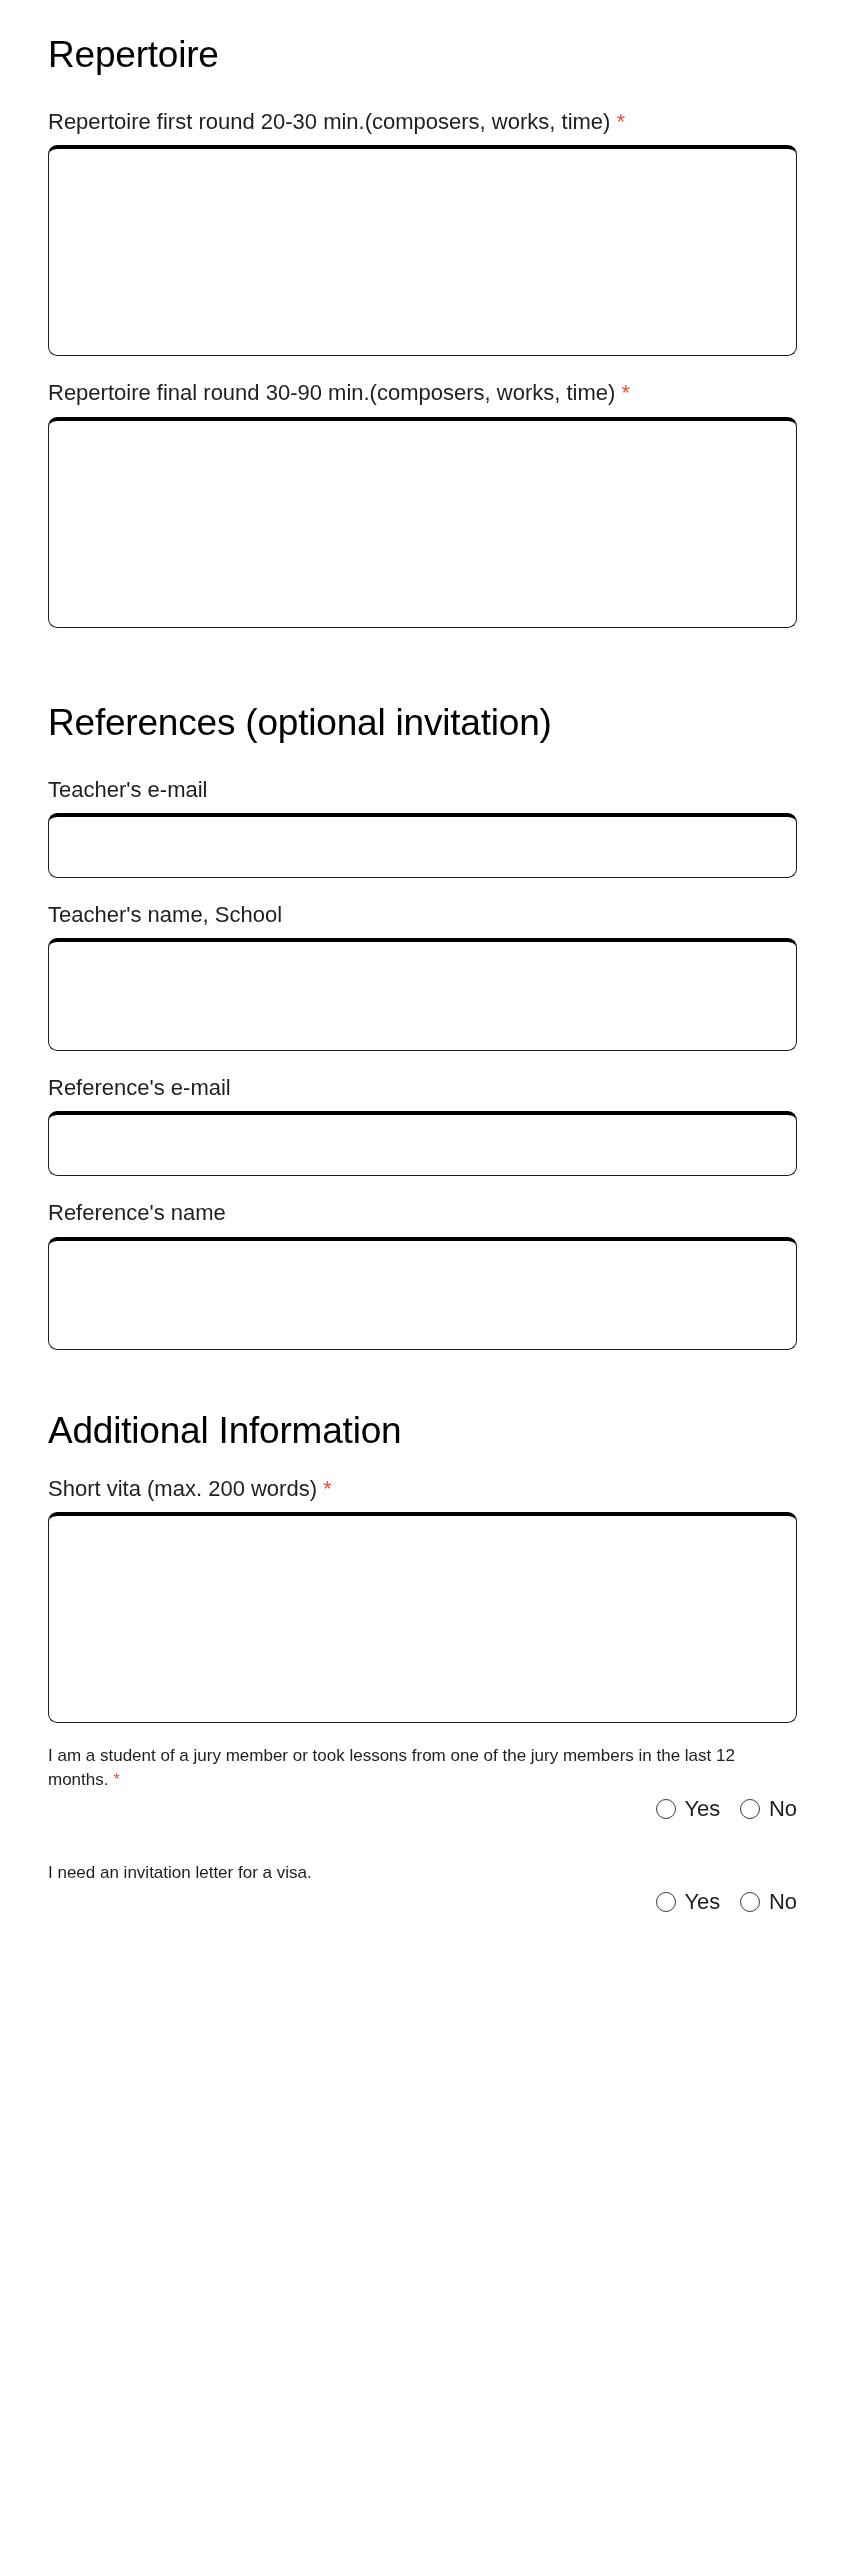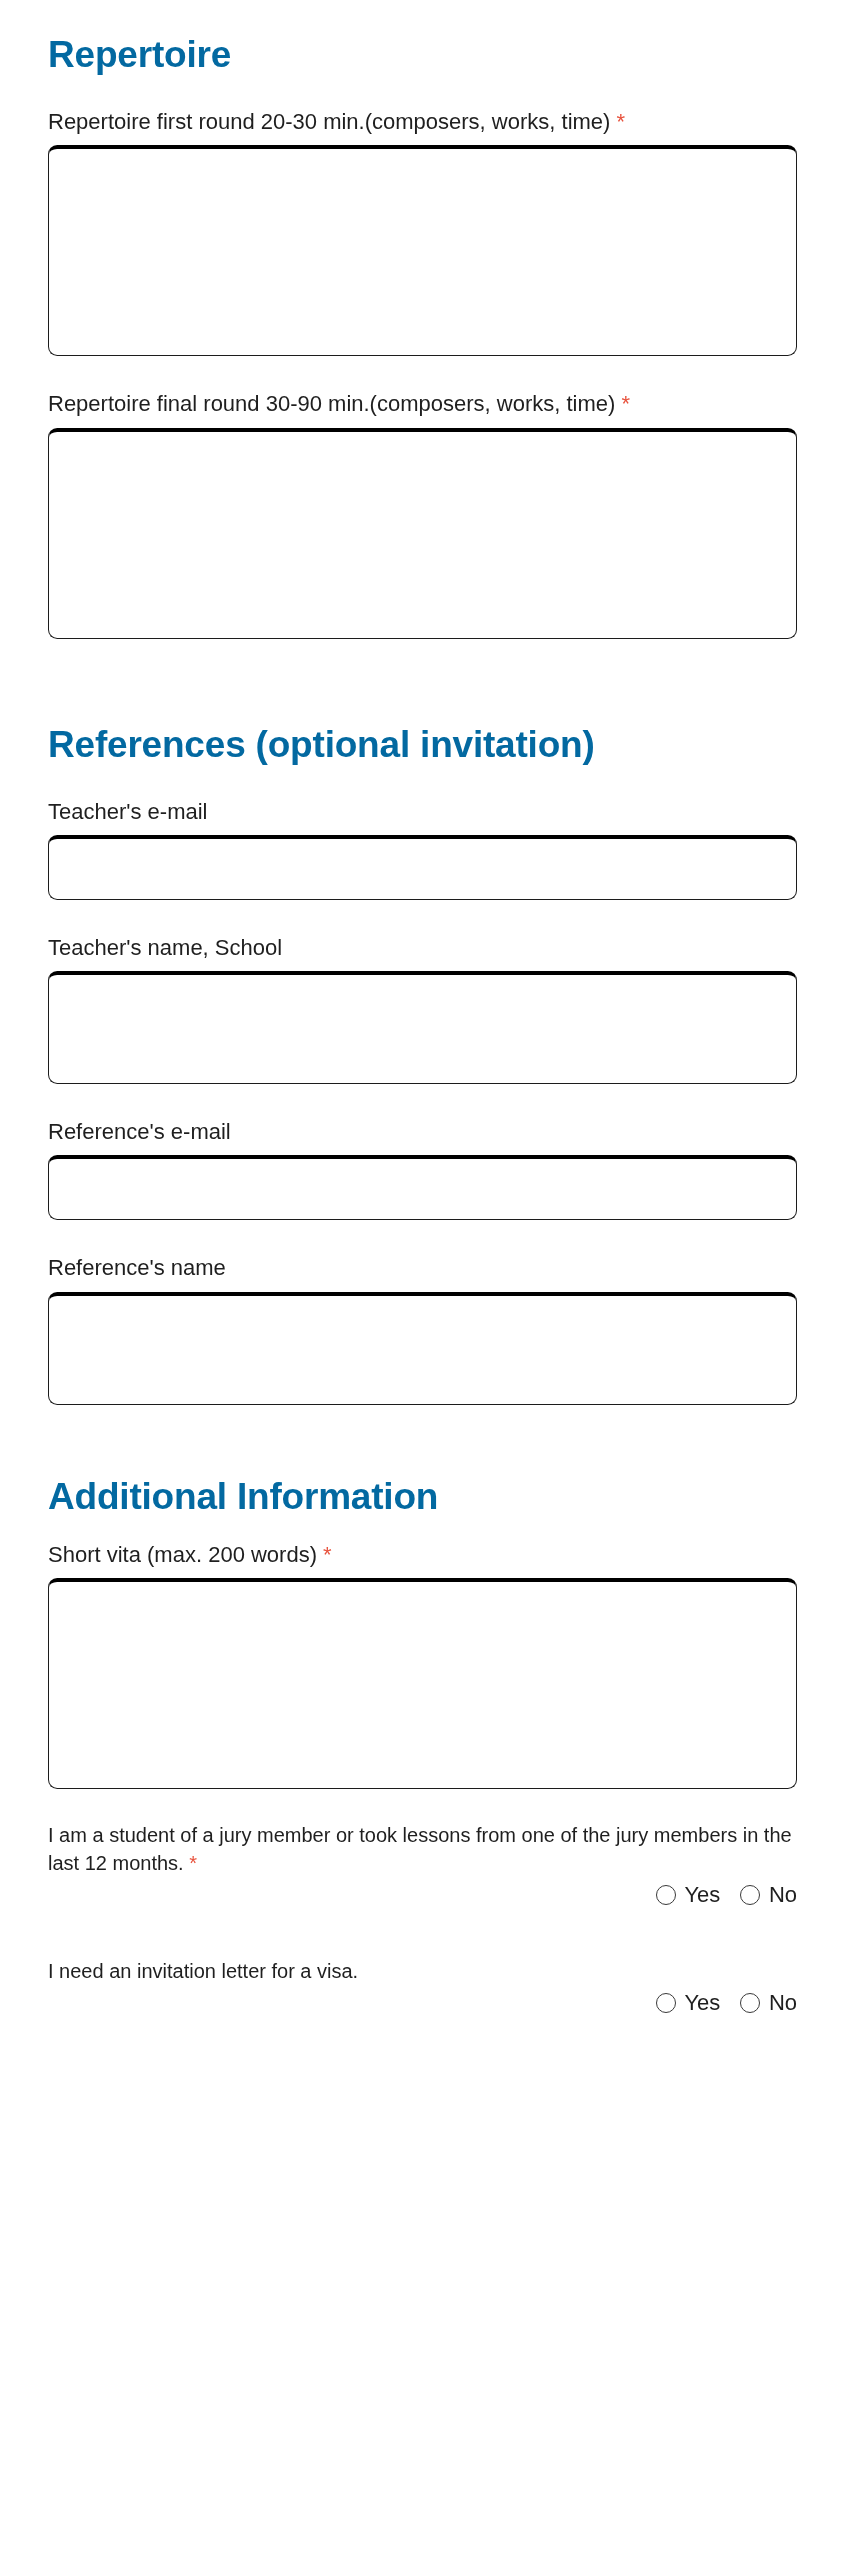--- a/index.html
+++ b/index.html
@@ -18,30 +18,30 @@
     width: 845px;
     box-sizing: border-box;
     padding: 32px 48px 0 48px;
   }
   .section {
     margin-bottom: 0;
   }
   h2.section-title {
     font-size: 37px;
     line-height: 1.22;
-    font-weight: 700;
+    font-weight: 400;
     margin: 0 0 29px 0;
     letter-spacing: -0.2px;
-    color: #0369a1;
+    color: #000000;
   }
   h2.section-title.tight {
     margin-bottom: 20px;
   }
   .field {
-    margin-bottom: 32px;
+    margin-bottom: 21px;
   }
   .field-label {
     font-size: 22px;
     line-height: 1.42;
     color: #1f1f1f;
     margin-bottom: 8px;
     font-weight: 400;
   }
   .req {
     color: #e8533e;
@@ -67,21 +67,21 @@
   .gap-lg {
     height: 51px;
   }
   .gap-md {
     height: 37px;
   }
   .gap-sm {
     height: 17px;
   }
   .radio-question {
-    font-size: 20px;
+    font-size: 17px;
     line-height: 1.42;
     color: #1f1f1f;
     margin-bottom: 4px;
   }
   .radio-row {
     display: flex;
     align-items: center;
     gap: 20px;
     margin-top: 4px;
     justify-content: flex-end;

